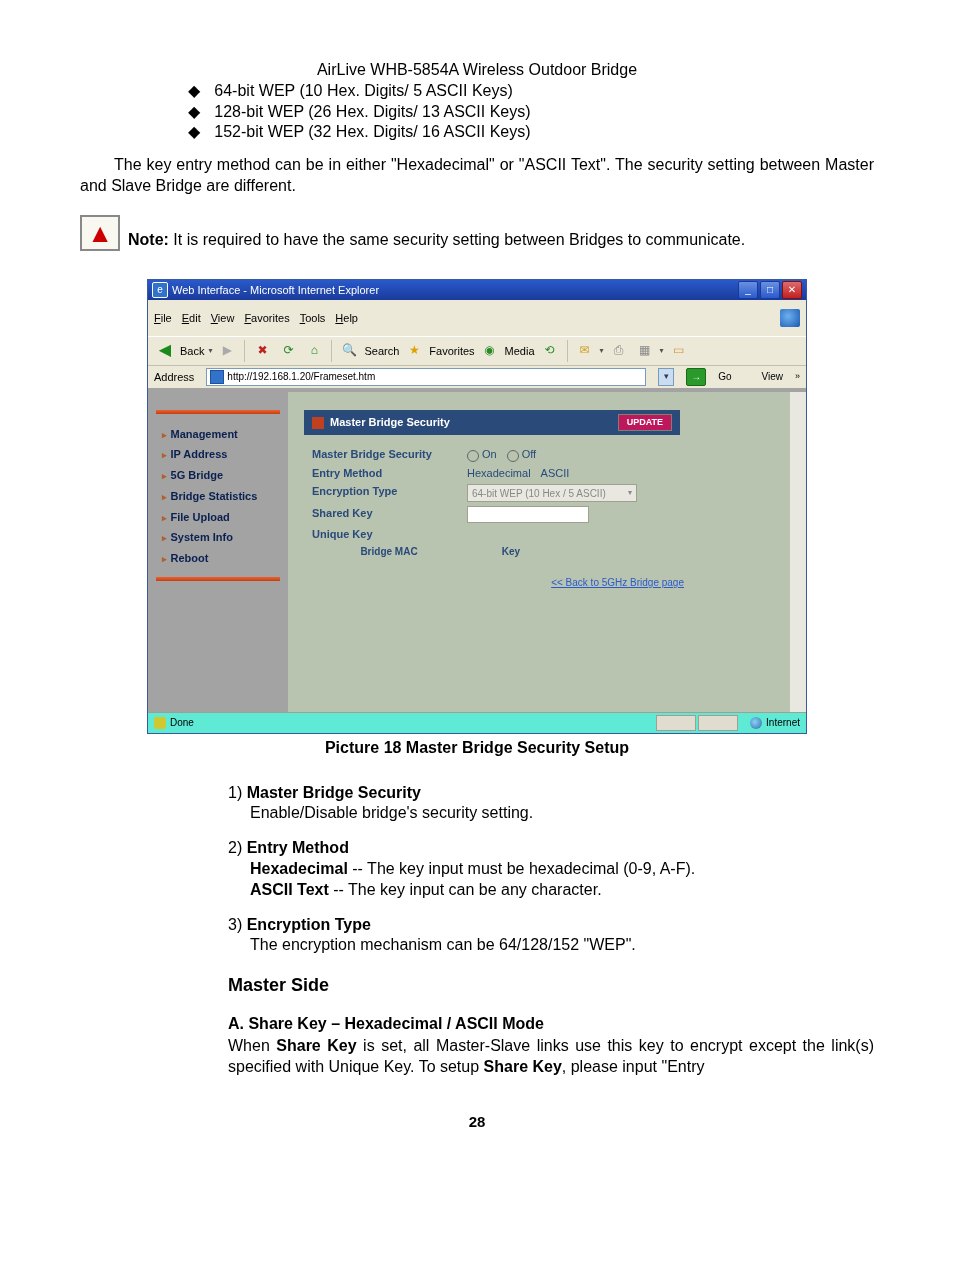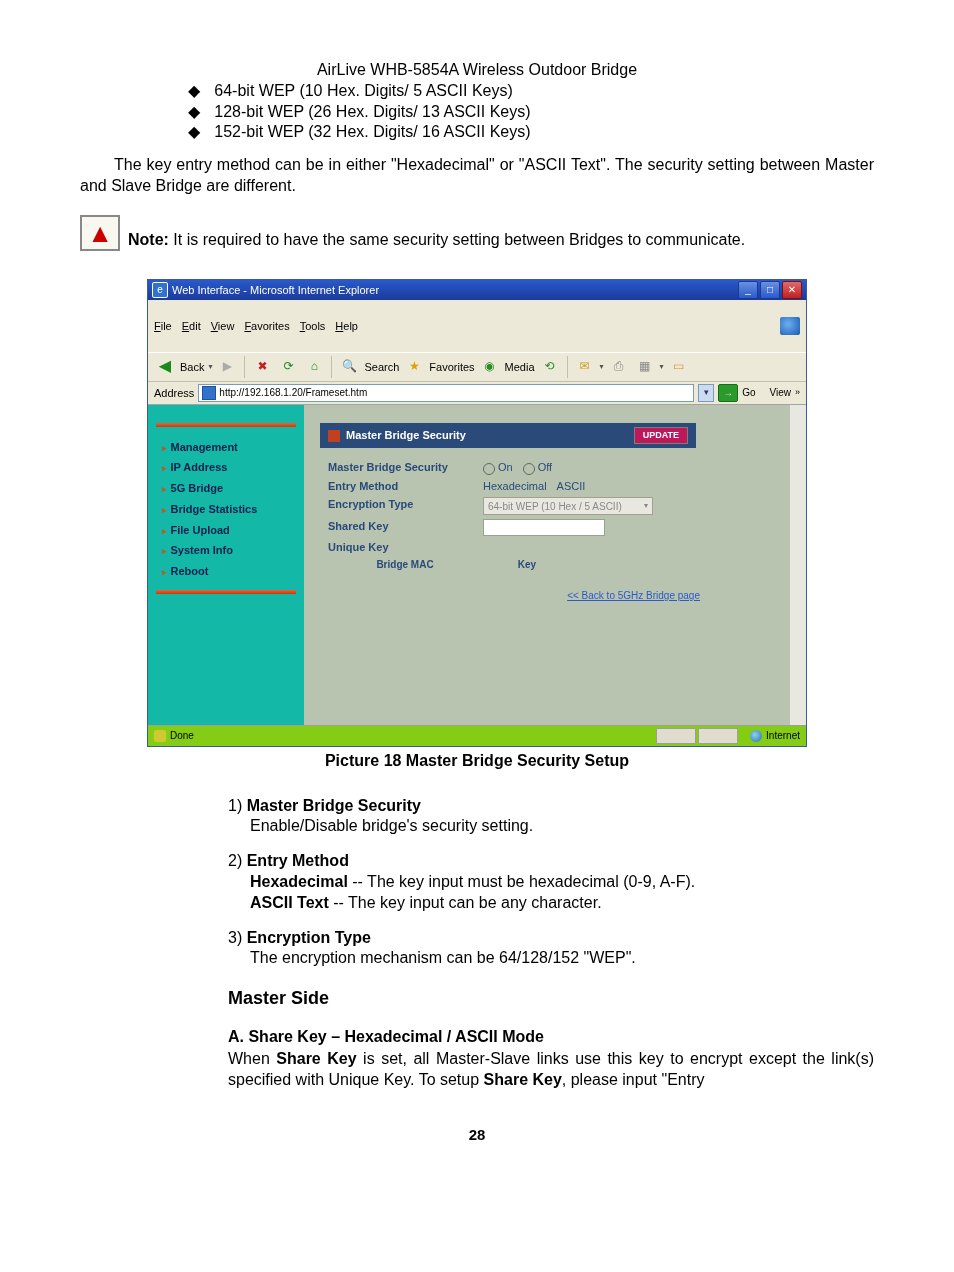--- a/index.html
+++ b/index.html
@@ -84,21 +84,21 @@
     border: 1px solid #1a3a9b; color: #fff; font-size: 10px; display:flex;align-items:center;justify-content:center;
     border-radius: 2px;
   }
   .ie-winbtn.close { background: linear-gradient(#e06a6a,#c02020); border-color:#801010; }
   .ie-menubar {
     background: #ece9d8;
     height: 20px;
     display: flex;
     align-items: center;
     gap: 10px;
-    padding: 16px 6px;
+    padding: 8px 6px;
     justify-content: space-between;
   }
   .ie-menus { display:flex; gap:10px; }
   .ie-menus span { text-decoration: underline; text-decoration-color: transparent; }
   .ie-menus span::first-letter { text-decoration: underline; }
   .ie-logo {
     width: 20px; height: 18px; background: radial-gradient(circle at 40% 40%, #6cb0f0, #1a5ab0);
     border-radius:2px;
   }
   .ie-toolbar {
@@ -119,23 +119,23 @@
   .tb-btn.red { color:#c02020; }
   .tb-btn.home { color:#1a8a1a; }
   .tb-btn.yellow { color:#e0a000; }
   .tb-text { font-size:11px; }
   .tb-pipe { width:1px; height:22px; background:#c0c0b0; margin:0 2px; }
   .ie-addrbar {
     background: #ece9d8;
     height: 22px;
     display: flex;
     align-items: center;
-    gap: 4px;
+    gap: 12px;
     padding: 0 6px;
-    border-bottom: 1px solid #a3a3a3;
+    border-bottom: 4px solid #a3a3a3;
   }
   .addr-label { font-size: 11px; }
   .addr-input {
     flex: 1;
     height: 16px;
     border: 1px solid #7a9ac0;
     background: #fff;
     padding: 0 3px;
     display:flex; align-items:center; gap:3px;
     font-size: 10px;
@@ -150,22 +150,22 @@
   }
   .go-text { font-size:10px; }
   .links-lbl { font-size:10px; }
   .links-chev {font-size:9px;}
   .ie-content {
     display: flex;
     height: 320px;
     background: #b8c4b0;
   }
   .sidebar {
-    width: 156px;
-    background: #14b8a6;
+    width: 140px;
+    background: #a3a3a3;
     padding: 18px 0 0 0;
   }
   .sidebar-sep {
     height: 4px; background: linear-gradient(#f06030,#c04010); margin: 0 8px 10px;
   }
   .sidebar-item {
     color: #0a2050;
     font-weight: bold;
     font-size: 11px;
     padding: 3px 6px 3px 14px;
@@ -232,21 +232,21 @@
   .sub-row { display:flex; padding:2px 0 2px 30px; align-items:flex-start; gap:12px;}
   .sub-label { width:110px; text-align:center; font-weight:bold; color:#2a4a7a; font-size:10px;}
   .mac-box { background:#e8e8e0;border:1px solid #a0a090;height:16px;width:120px;padding:0 4px;display:flex;align-items:center;color:#888;font-size:10px;}
   .back-link { text-align:right; margin-top:16px; width:380px; font-size:10px;}
   .back-link a { color:#2a5acb; text-decoration:underline;}
   .ie-content-scroll {
     width: 16px; background:#e8e8e0;
   }
   .ie-status {
     height: 20px;
-    background: #84cc16;
+    background: #5eead4;
     border-top: 1px solid #a0a090;
     display:flex;align-items:center;justify-content:space-between;
     padding: 0 6px;
     font-size:10px;
   }
   .status-left { display:flex; align-items:center; gap:4px;}
   .status-icon { width:12px;height:12px;background:#d0c830;border-radius:2px;display:inline-block;}
   .status-right { display:flex; align-items:center; gap:4px;}
   .zone-icon {
     width:12px;height:12px;border-radius:50%;

